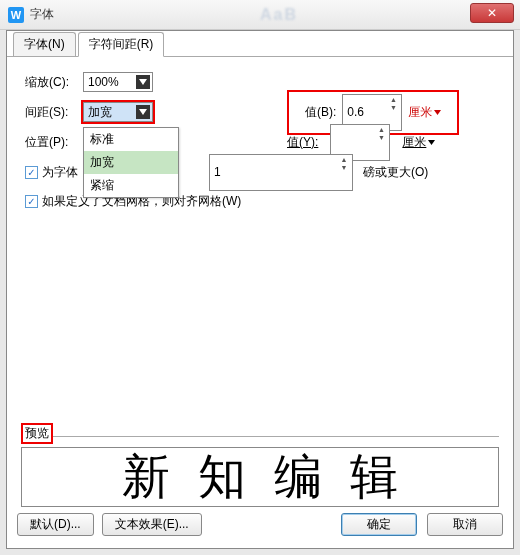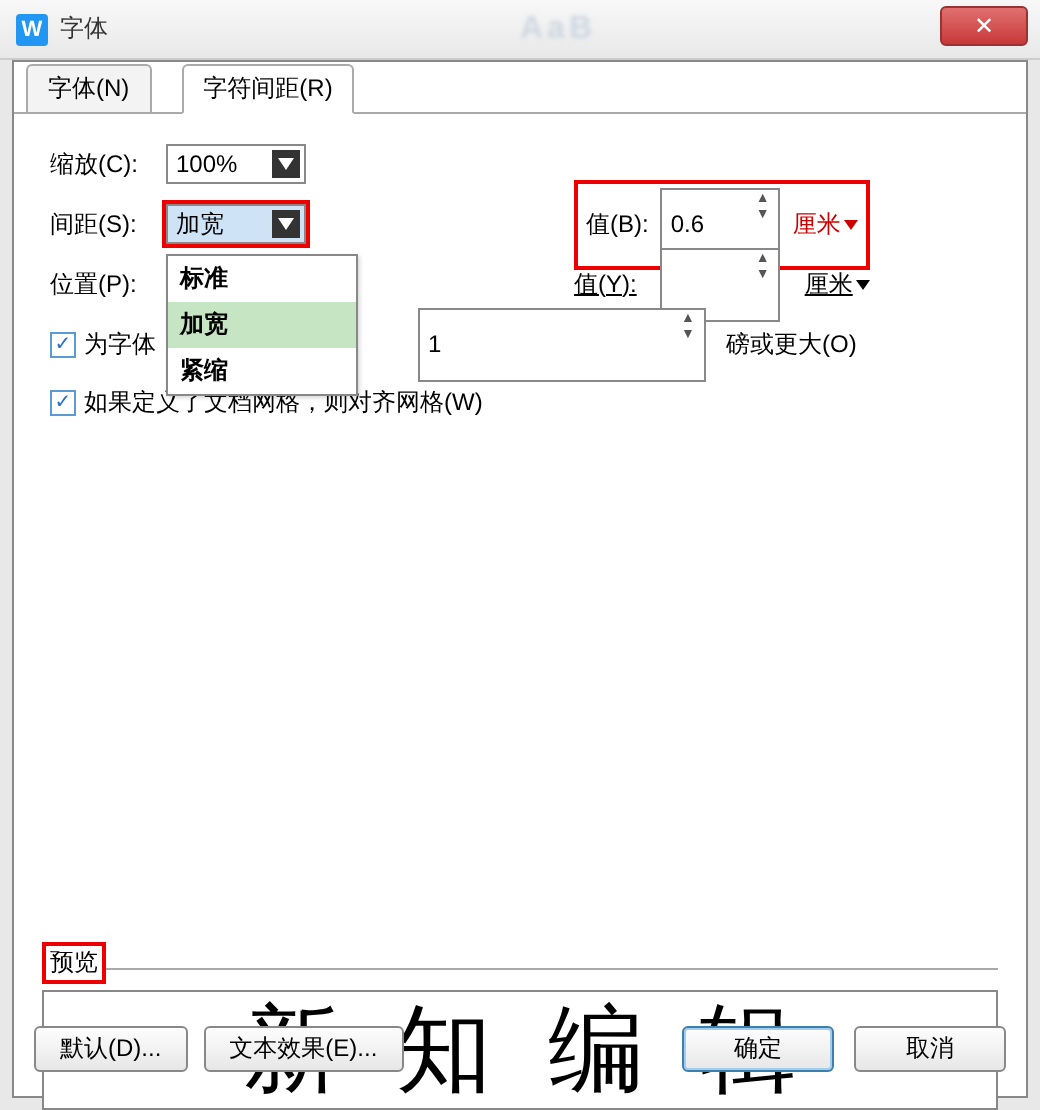--- a/index.html
+++ b/index.html
@@ -6,51 +6,51 @@
 body { background: #e8e8e8; width: 520px; height: 555px; position: relative; overflow: hidden; }
 
 .titlebar { height: 30px; background: linear-gradient(#f8f8f8, #e8e8e8); display:flex; align-items:center; padding:0 8px; border-bottom:1px solid #ccc; position:relative; }
 .titlebar .app-icon { width:16px; height:16px; background:#2196f3; color:#fff; display:flex; align-items:center; justify-content:center; border-radius:2px; font-weight:bold; font-size:11px; margin-right:6px; }
 .titlebar .title { color:#333; }
 .titlebar .close { position:absolute; right:6px; top:3px; width:44px; height:20px; background:linear-gradient(#e07070,#c83838); border:1px solid #933; border-radius:3px; color:#fff; display:flex; align-items:center; justify-content:center; font-size:13px; }
 .blur-bg { position:absolute; left:260px; top:6px; color:#cfd7e2; font-size:16px; font-weight:bold; filter:blur(1px); letter-spacing:2px; }
 
 .dialog-body { position:absolute; left:6px; top:30px; right:6px; bottom:6px; background:#fff; border:1px solid #888; }
 
-.tab-row { display:flex; align-items:flex-end; height:26px; padding:4px 6px 0 6px; border-bottom:1px solid #aaa; gap:15px; }
+.tab-row { display:flex; align-items:flex-end; height:26px; padding:4px 6px 0 6px; border-bottom:1px solid #aaa; gap:2px; }
 .tab { padding:3px 10px; border:1px solid #aaa; border-bottom:none; background:#f3f3f3; border-radius:3px 3px 0 0; position:relative; }
 .tab.active { background:#fff; border-bottom:1px solid #fff; margin-bottom:-1px; z-index:2; }
 
 .content { padding:12px 18px; position:relative; }
 .row { display:flex; align-items:center; height:26px; margin-bottom:4px; }
 .label { width:58px; text-align:left; }
 .combo { position:relative; width:70px; height:20px; border:1px solid #888; background:#fff; display:flex; align-items:center; padding:0 18px 0 4px; }
 .combo .arrow { position:absolute; right:2px; top:2px; width:14px; height:14px; display:flex; align-items:center; justify-content:center; }
 .combo.dark-arrow .arrow { background:#333; color:#fff; }
 .arrow svg { width:8px; height:6px; }
 
 .hl-red { outline:2px solid #e00; outline-offset:0px; }
-.hl-red-box { border:2px solid #e00; padding:2px 4px; display:inline-flex; align-items:center; gap:6px; }
+.hl-red-box { border:2px solid #e00; padding:2px 16px; display:inline-flex; align-items:center; gap:6px; }
 
 .second-col { position:absolute; left:262px; display:flex; align-items:center; gap:6px; }
 .val-label { }
 .spin { width:60px; height:37px; border:1px solid #888; background:#fff; display:flex; align-items:center; padding:0 16px 0 4px; position:relative; }
 .spin .sp-btns { position:absolute; right:1px; top:1px; width:14px; height:16px; display:flex; flex-direction:column; }
 .spin .sp-btns span { flex:1; display:flex; align-items:center; justify-content:center; font-size:7px; color:#555; line-height:1; }
 .unit { color:#c00; display:flex; align-items:center; gap:2px; }
 .unit-black { color:#000; display:flex; align-items:center; gap:2px; }
 
 .check-row { display:flex; align-items:center; gap:4px; height:24px; }
 .checkbox { width:13px; height:13px; border:1px solid #5b9bd5; background:#fff; display:flex; align-items:center; justify-content:center; color:#2a70c8; font-size:10px; }
 
-.dropdown-list { position:absolute; left:76px; top:70px; width:96px; background:#fff; border:1px solid #888; z-index:5; box-shadow:1px 1px 2px rgba(0,0,0,0.15);font-weight:bold; }
+.dropdown-list { position:absolute; left:76px; top:70px; width:96px; background:#fff; border:1px solid #888; z-index:5; box-shadow:1px 1px 2px rgba(0,0,0,0.15); }
 .dropdown-list .opt { padding:3px 6px; }
 .dropdown-list .opt.hover { background:#c6e5c3; }
 
-.preview-section { position:absolute; left:14px; right:14px; top:392px;margin-top:48px; }
+.preview-section { position:absolute; left:14px; right:14px; top:392px; }
 .preview-legend { display:inline-block; padding:0 2px; background:#fff; position:relative; z-index:2; }
 .preview-legend.hl { border:2px solid #e00; }
 .preview-hr { border-top:1px solid #aaa; margin-top:-8px; }
 .preview-box { margin-top:10px; height:60px; border:1px solid #888; display:flex; align-items:center; justify-content:center; background:#fff; }
 .preview-text { font-family:"SimSun","KaiTi",serif; font-size:48px; letter-spacing:28px; padding-left:28px; color:#000; }
 
 .button-bar { position:absolute; left:10px; right:10px; bottom:12px; display:flex; align-items:center; }
 .btn { height:23px; padding:0 12px; border:1px solid #888; background:linear-gradient(#fdfdfd,#e7e7e7); border-radius:3px; display:inline-flex; align-items:center; justify-content:center; }
 .btn.default { border:1px solid #3c7fb1; box-shadow:0 0 0 1px #a3cdec inset; }
 .spacer { flex:1; }

